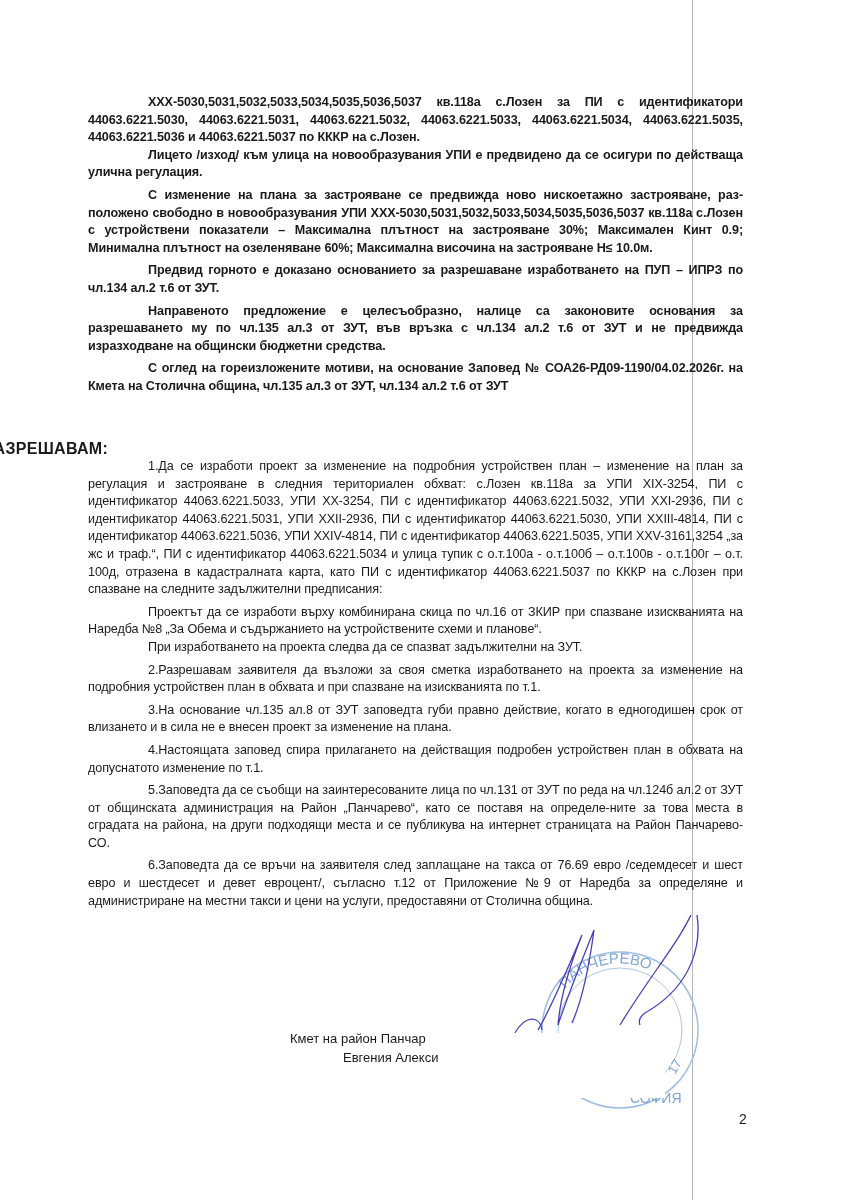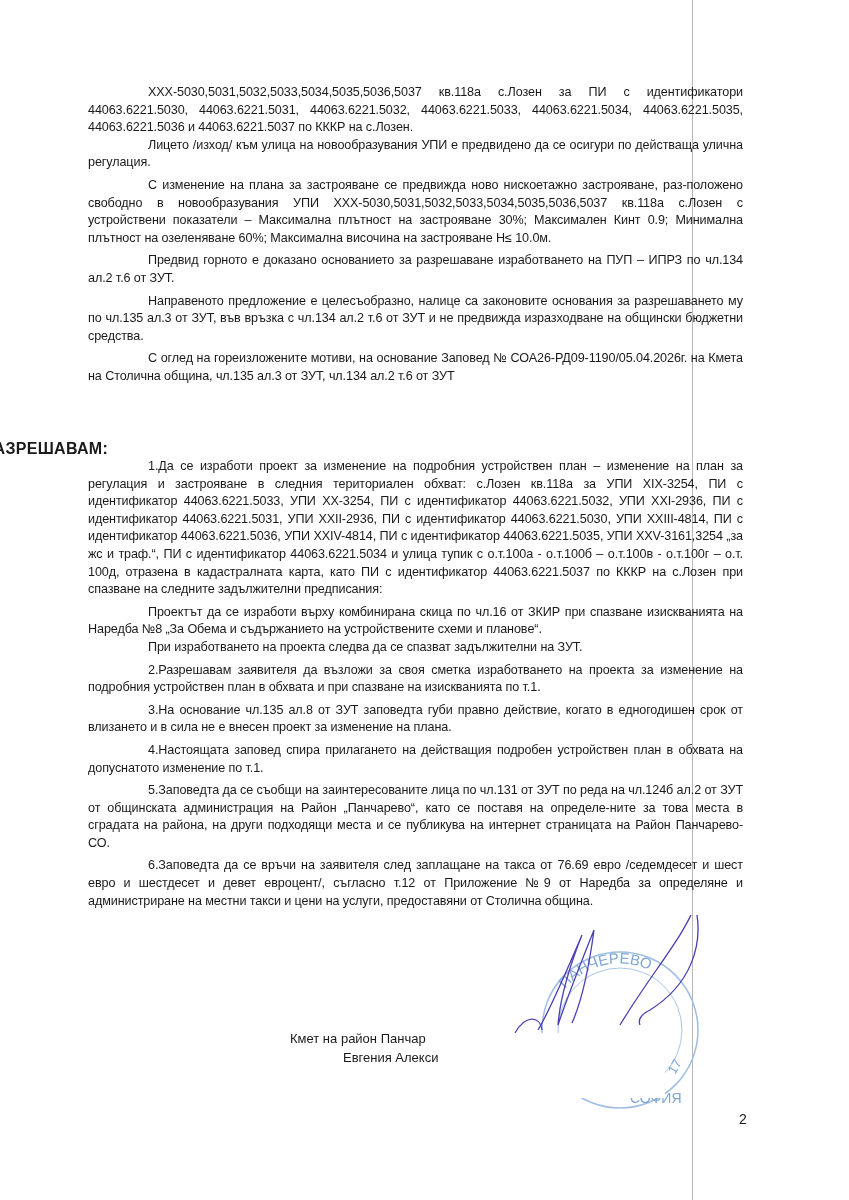--- a/index.html
+++ b/index.html
@@ -7,23 +7,24 @@
     width: 849px; height: 1200px; position: relative; overflow: hidden;
     font-family: "Liberation Sans", "DejaVu Sans", sans-serif;
     color: #1a1a1a;
   }
   .page { position: absolute; left: 0; top: 0; width: 849px; height: 1200px; background: #fff; }
   .scan-line {
     position: absolute; left: 692px; top: 0; width: 1px; height: 1200px;
     background: #b9b6ba;
   }
   .body-text {
-    position: absolute; left: 88px; top: 84px; width: 655px;
+    position: absolute; left: 88px; top: 94px; width: 655px;
     font-size: 12.6px; line-height: 17.6px; text-align: justify;
     letter-spacing: -0.1px;
+    font-weight: bold;
   }
   .body-text p { margin: 0; }
   .indent { text-indent: 60px; }
   .gap { margin-top: 5px !important; }
   .heading {
     position: absolute; left: 0; width: 849px; top: 440px;
     font-size: 16px; font-weight: bold; letter-spacing: 0.3px;
     padding-left: 4px; box-sizing: border-box;
   }
   .heading span { display: inline-block; margin-left: -20px; }
@@ -46,21 +47,21 @@
 
 <div class="page">
   <div class="scan-line"></div>
 
   <div class="body-text">
     <p class="indent">ХХХ-5030,5031,5032,5033,5034,5035,5036,5037 кв.118а с.Лозен за ПИ с идентификатори 44063.6221.5030, 44063.6221.5031, 44063.6221.5032, 44063.6221.5033, 44063.6221.5034, 44063.6221.5035, 44063.6221.5036 и 44063.6221.5037 по КККР на с.Лозен.</p>
     <p class="indent">Лицето /изход/ към улица на новообразувания УПИ е предвидено да се осигури по действаща улична регулация.</p>
     <p class="indent gap">С изменение на плана за застрояване се предвижда ново нискоетажно застрояване, раз-положено свободно в новообразувания УПИ ХХХ-5030,5031,5032,5033,5034,5035,5036,5037 кв.118а с.Лозен с устройствени показатели – Максимална плътност на застрояване 30%; Максимален Кинт 0.9; Минимална плътност на озеленяване 60%; Максимална височина на застрояване H≤ 10.0м.</p>
     <p class="indent gap">Предвид горното е доказано основанието за разрешаване изработването на ПУП – ИПРЗ по чл.134 ал.2 т.6 от ЗУТ.</p>
     <p class="indent gap">Направеното предложение е целесъобразно, налице са законовите основания за разрешаването му по чл.135 ал.3 от ЗУТ, във връзка с чл.134 ал.2 т.6 от ЗУТ и не предвижда изразходване на общински бюджетни средства.</p>
-    <p class="indent gap">С оглед на гореизложените мотиви, на основание Заповед № СОА26-РД09-1190/05.04.2026г. на Кмета на Столична община, чл.135 ал.3 от ЗУТ, чл.134 ал.2 т.6 от ЗУТ</p>
+    <p class="indent gap">С оглед на гореизложените мотиви, на основание Заповед № СОА26-РД09-1190/04.02.2026г. на Кмета на Столична община, чл.135 ал.3 от ЗУТ, чл.134 ал.2 т.6 от ЗУТ</p>
   </div>
 
   <div class="heading">
     <span>РАЗРЕШАВАМ:</span>
   </div>
 
   <div class="decision">
     <p class="indent">1.Да се изработи проект за изменение на подробния устройствен план – изменение на план за регулация и застрояване в следния териториален обхват: с.Лозен кв.118а за УПИ XIX-3254, ПИ с идентификатор 44063.6221.5033, УПИ XX-3254, ПИ с идентификатор 44063.6221.5032, УПИ XXI-2936, ПИ с идентификатор 44063.6221.5031, УПИ XXII-2936, ПИ с идентификатор 44063.6221.5030, УПИ XXIII-4814, ПИ с идентификатор 44063.6221.5036, УПИ XXIV-4814, ПИ с идентификатор 44063.6221.5035, УПИ XXV-3161,3254 „за жс и траф.“, ПИ с идентификатор 44063.6221.5034 и улица тупик с о.т.100а - о.т.100б – о.т.100в - о.т.100г – о.т. 100д, отразена в кадастралната карта, като ПИ с идентификатор 44063.6221.5037 по КККР на с.Лозен при спазване на следните задължителни предписания:</p>
     <p class="indent gap">Проектът да се изработи върху комбинирана скица по чл.16 от ЗКИР при спазване изискванията на Наредба №8 „За Обема и съдържанието на устройствените схеми и плановe“.</p>
     <p class="indent">При изработването на проекта следва да се спазват задължителни на ЗУТ.</p>

